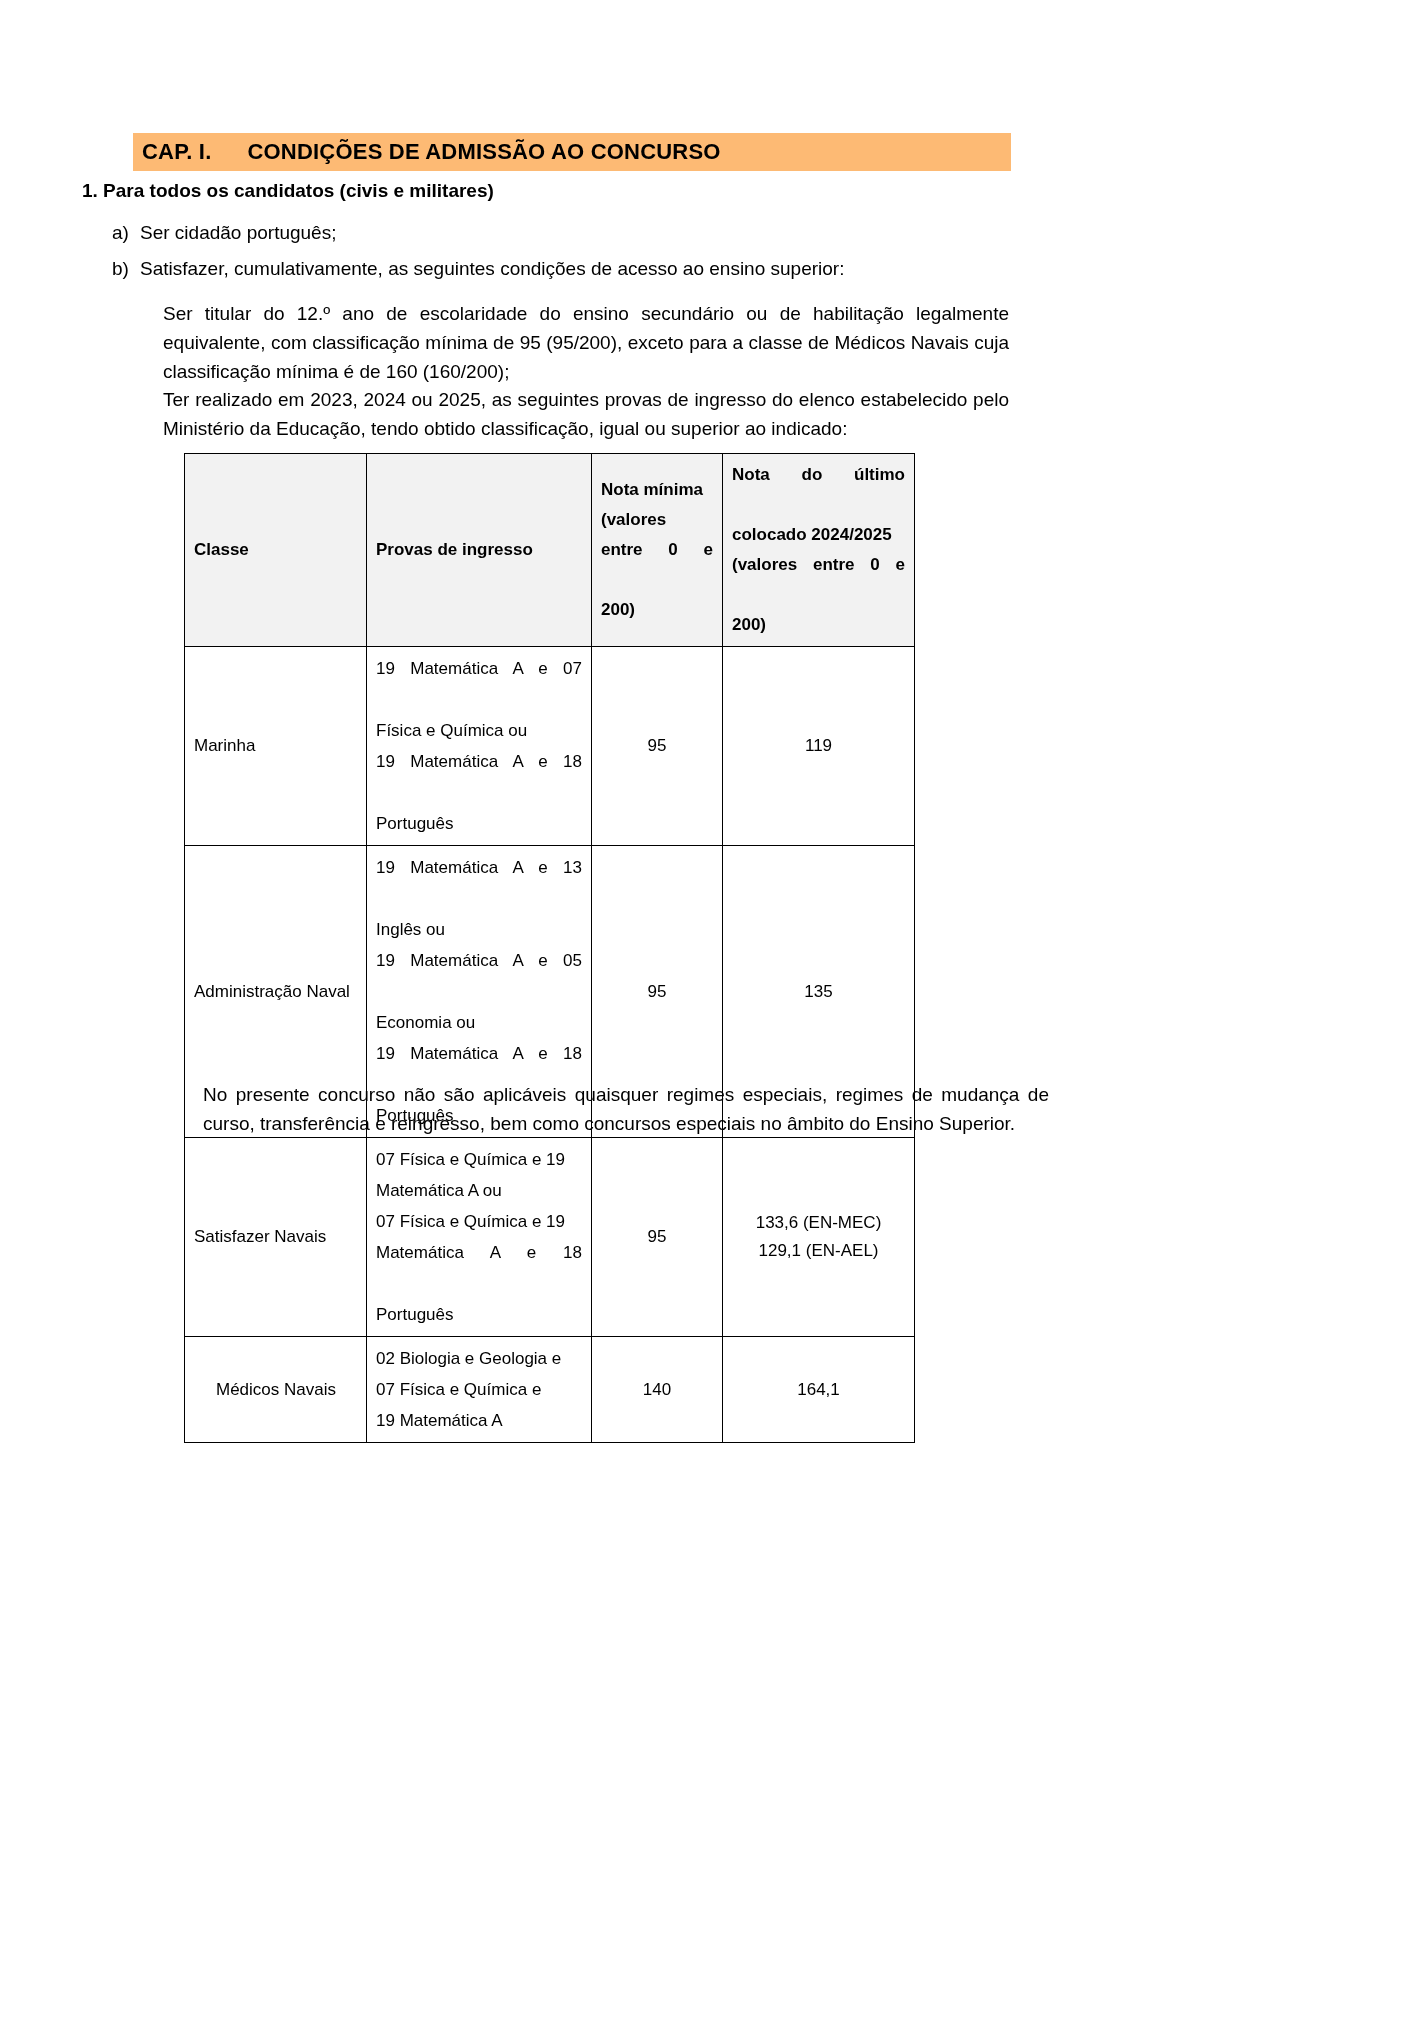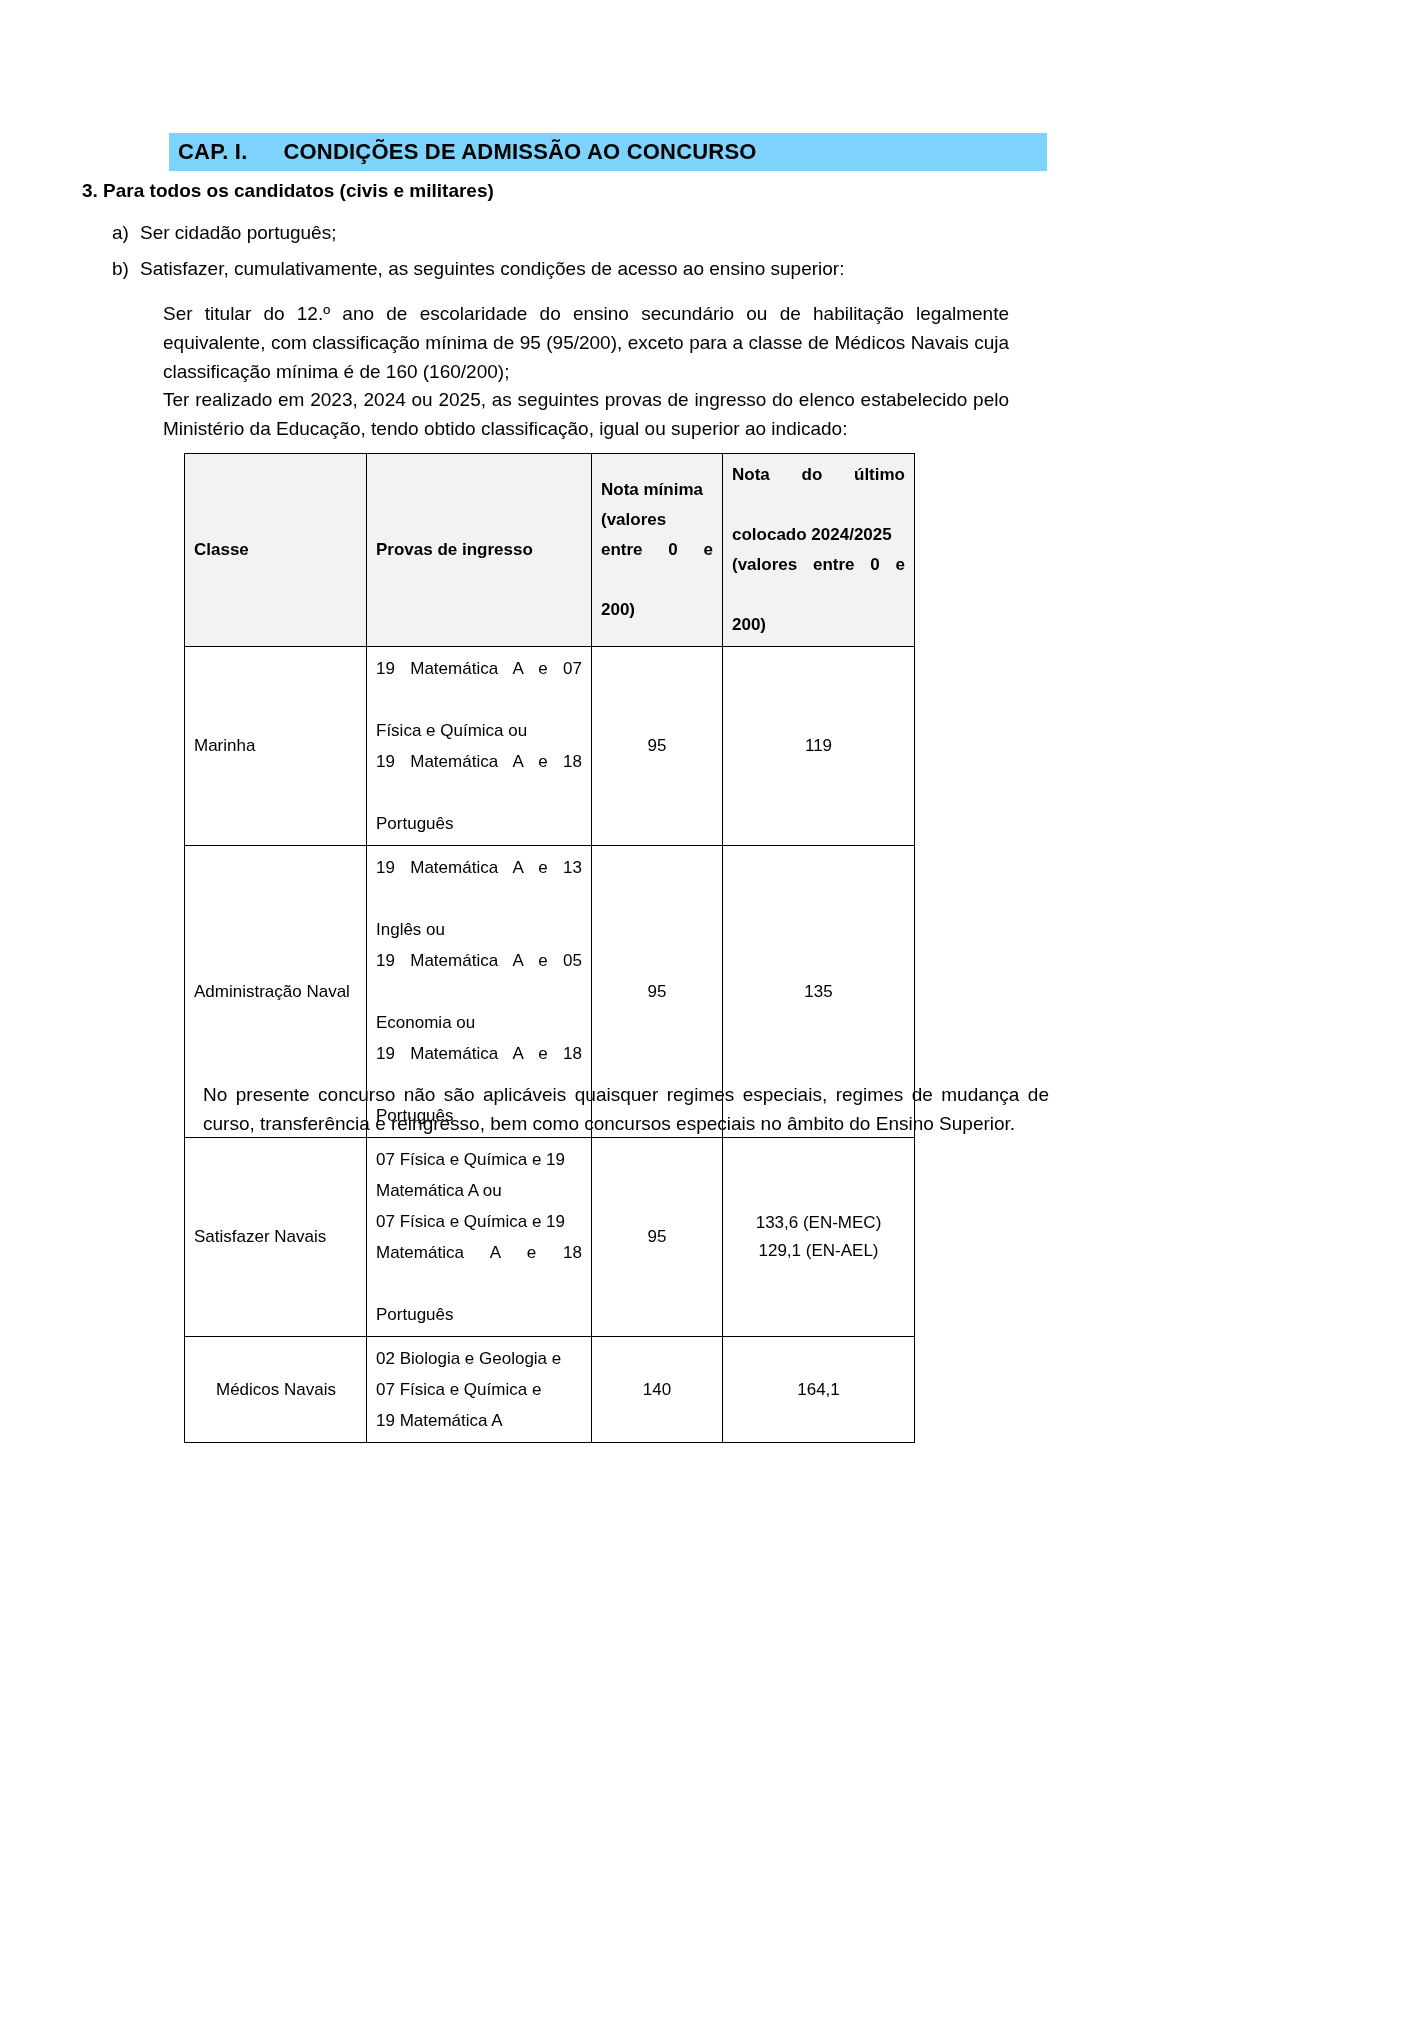--- a/index.html
+++ b/index.html
@@ -24,24 +24,23 @@
     background: #ffffff;
   }
 
   
   .chapter-bar {
     position: absolute;
     left: 133px;
     top: 133px;
     width: 878px;
     height: 38px;
-    background: #7dd3fc;
+    background: #fdba74;
     display: flex;
     align-items: center;
-    margin-left: 36px;
   }
   .chapter-num {
     font-size: 22px;
     font-weight: bold;
     letter-spacing: 0.2px;
     padding-left: 9px;
     white-space: nowrap;
   }
   .chapter-title {
     font-size: 22px;
@@ -173,21 +172,21 @@
 </head>
 <body>
 
 <div class="page">
 
   <div class="chapter-bar">
     <span class="chapter-num">CAP. I.</span>
     <span class="chapter-title">CONDIÇÕES DE ADMISSÃO AO CONCURSO</span>
   </div>
 
-  <div class="item-number">3. Para todos os candidatos (civis e militares)</div>
+  <div class="item-number">1. Para todos os candidatos (civis e militares)</div>
 
   <div class="list-item item-a">
     <span class="marker">a)</span>
     <span class="text">Ser cidadão português;</span>
   </div>
 
   <div class="list-item item-b">
     <span class="marker">b)</span>
     <span class="text">Satisfazer, cumulativamente, as seguintes condições de acesso ao ensino superior:</span>
   </div>

